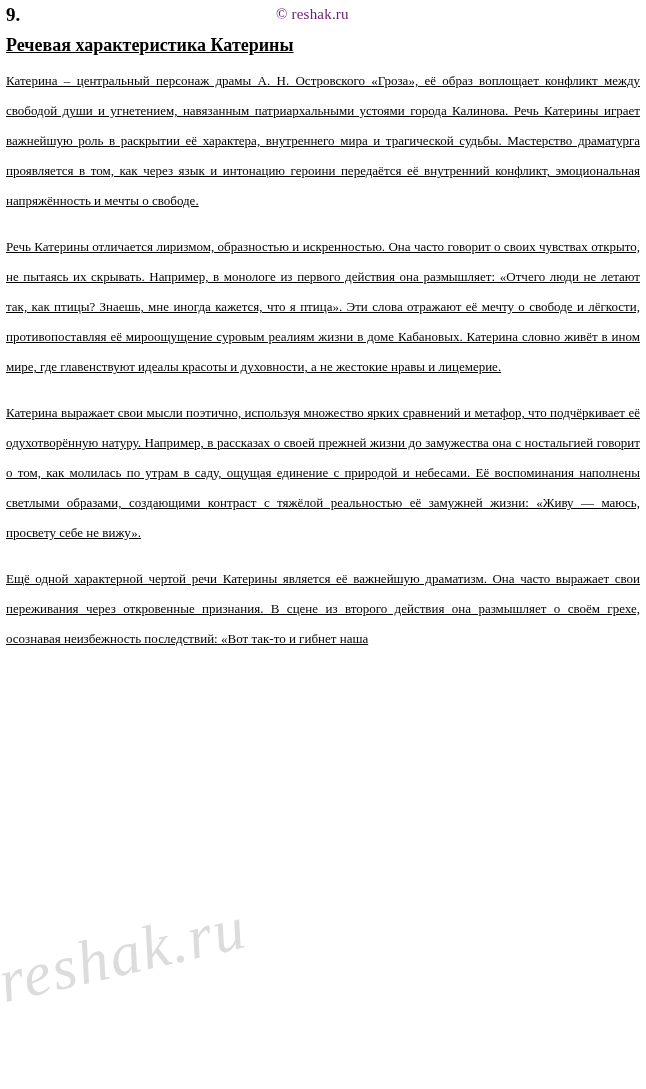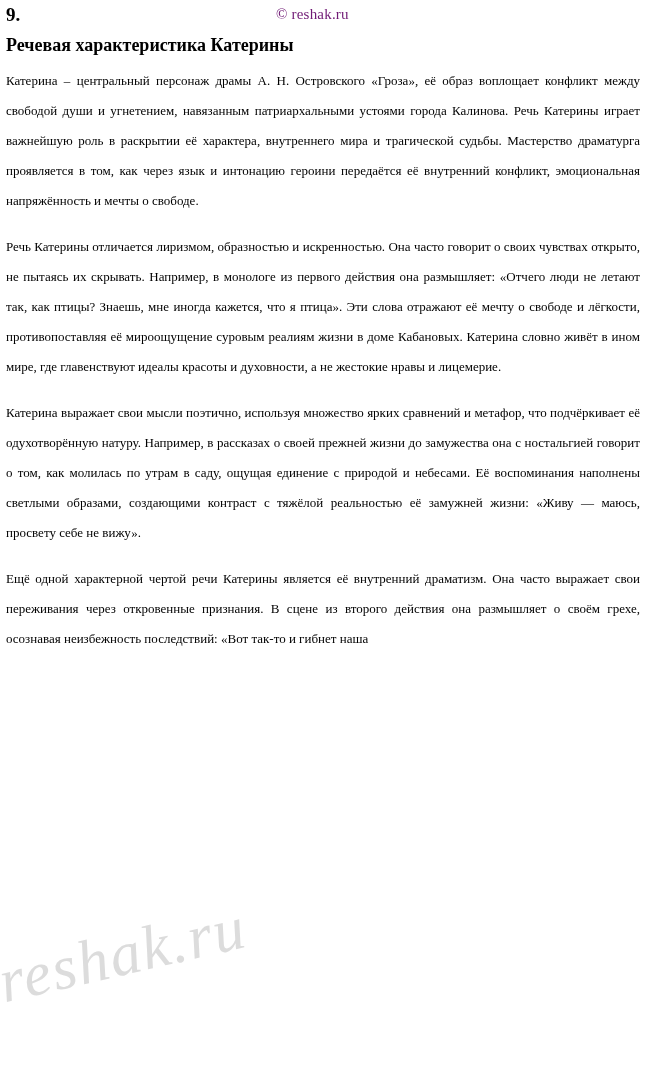--- a/index.html
+++ b/index.html
@@ -71,36 +71,37 @@
     letter-spacing: 2px;
     white-space: nowrap;
     transform: rotate(-13deg);
     transform-origin: left top;
     pointer-events: none;
     z-index: 5;
   }
   .content {
     position: relative;
     z-index: 2;
+    text-decoration: underline;
   }
 </style>
 </head>
 <body>
 
 <div class="page">
 
   <div class="topbar">
     <div class="qnum">9.</div>
     <div class="watermark-top">© reshak.ru</div>
   </div>
 
   <div class="content">
     <h1 class="title">Речевая характеристика Катерины</h1>
 
     <p class="para">Катерина – центральный персонаж драмы А. Н. Островского «Гроза», её образ воплощает конфликт между свободой души и угнетением, навязанным патриархальными устоями города Калинова. Речь Катерины играет важнейшую роль в раскрытии её характера, внутреннего мира и трагической судьбы. Мастерство драматурга проявляется в том, как через язык и интонацию героини передаётся её внутренний конфликт, эмоциональная напряжённость и мечты о свободе.</p>
     <p class="para">Речь Катерины отличается лиризмом, образностью и искренностью. Она часто говорит о своих чувствах открыто, не пытаясь их скрывать. Например, в монологе из первого действия она размышляет: «Отчего люди не летают так, как птицы? Знаешь, мне иногда кажется, что я птица». Эти слова отражают её мечту о свободе и лёгкости, противопоставляя её мироощущение суровым реалиям жизни в доме Кабановых. Катерина словно живёт в ином мире, где главенствуют идеалы красоты и духовности, а не жестокие нравы и лицемерие.</p>
     <p class="para">Катерина выражает свои мысли поэтично, используя множество ярких сравнений и метафор, что подчёркивает её одухотворённую натуру. Например, в рассказах о своей прежней жизни до замужества она с ностальгией говорит о том, как молилась по утрам в саду, ощущая единение с природой и небесами. Её воспоминания наполнены светлыми образами, создающими контраст с тяжёлой реальностью её замужней жизни: «Живу — маюсь, просвету себе не вижу».</p>
-    <p class="para">Ещё одной характерной чертой речи Катерины является её внутренний драматизм. Она часто выражает свои переживания через откровенные признания. В сцене из второго действия она размышляет о своём грехе, осознавая неизбежность последствий: «Вот так-то и гибнет наша</p>
+    <p class="para">Ещё одной характерной чертой речи Катерины является её важнейшую драматизм. Она часто выражает свои переживания через откровенные признания. В сцене из второго действия она размышляет о своём грехе, осознавая неизбежность последствий: «Вот так-то и гибнет наша</p>
   </div>
 
   <div class="bigwatermark">reshak.ru</div>
 
 </div>
 
 </body></html>

